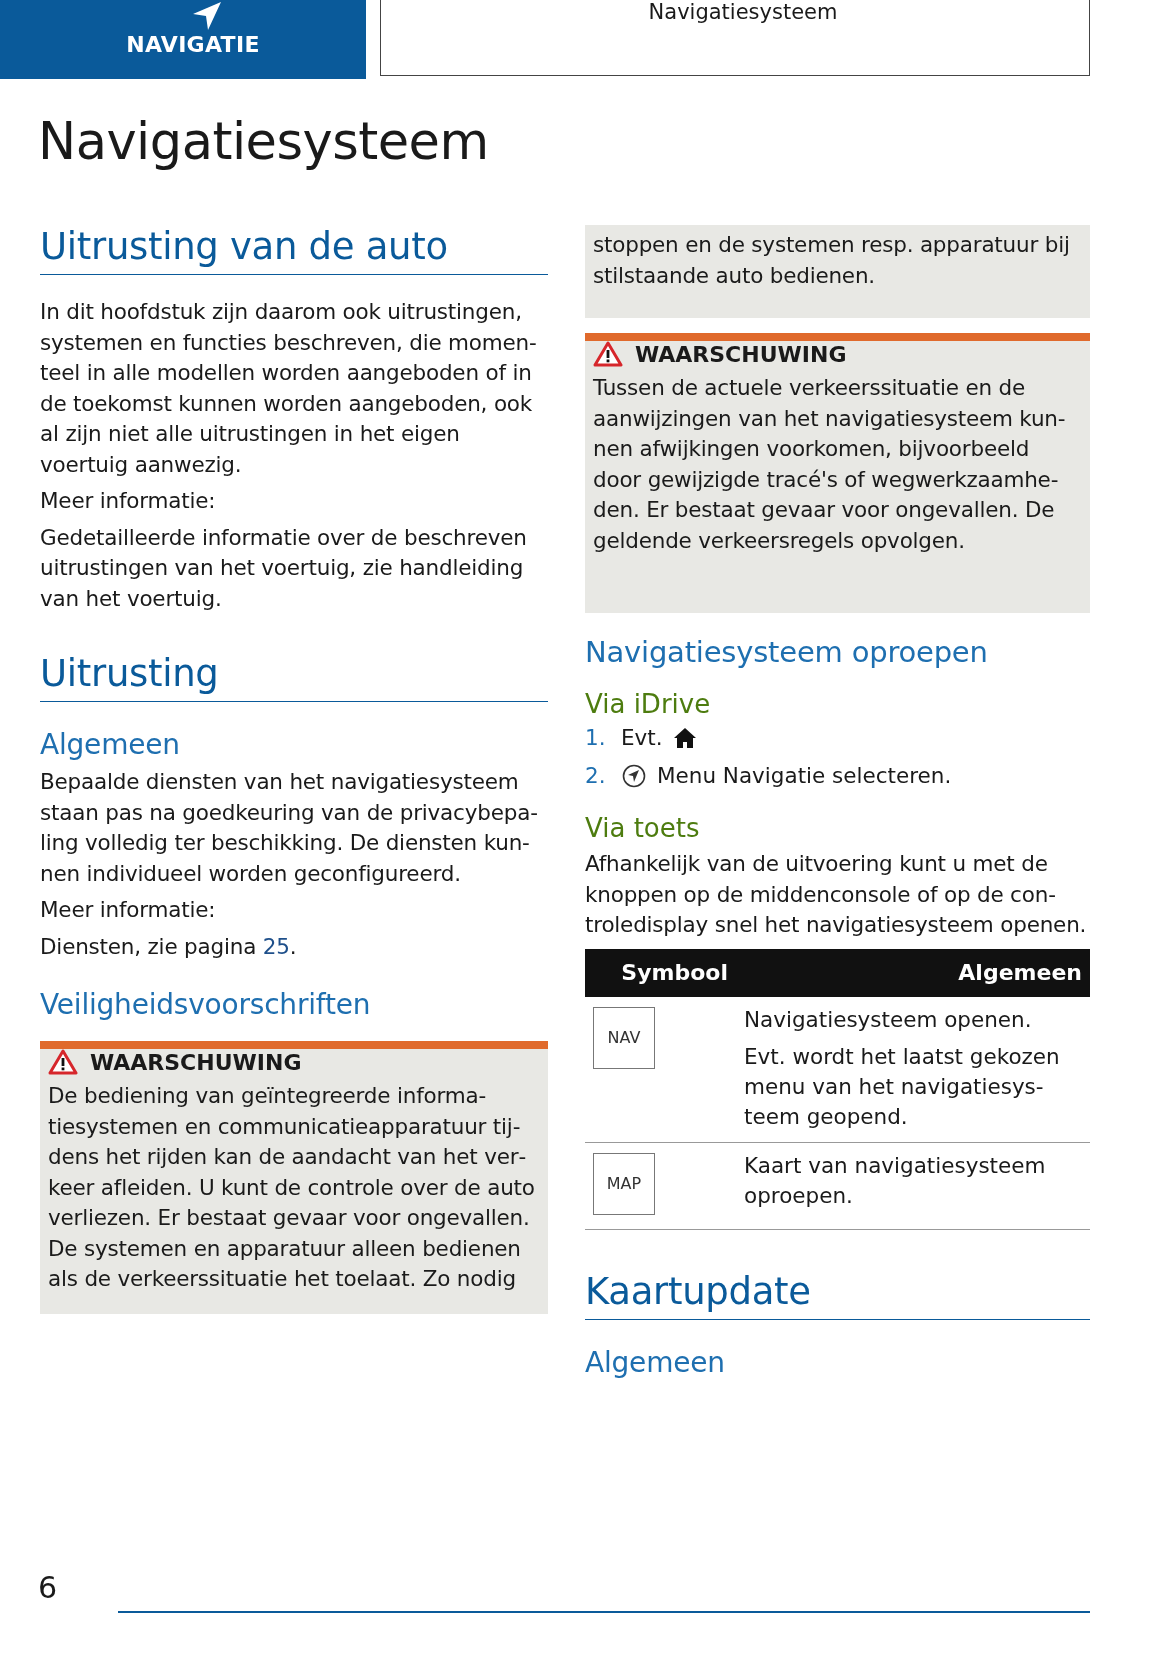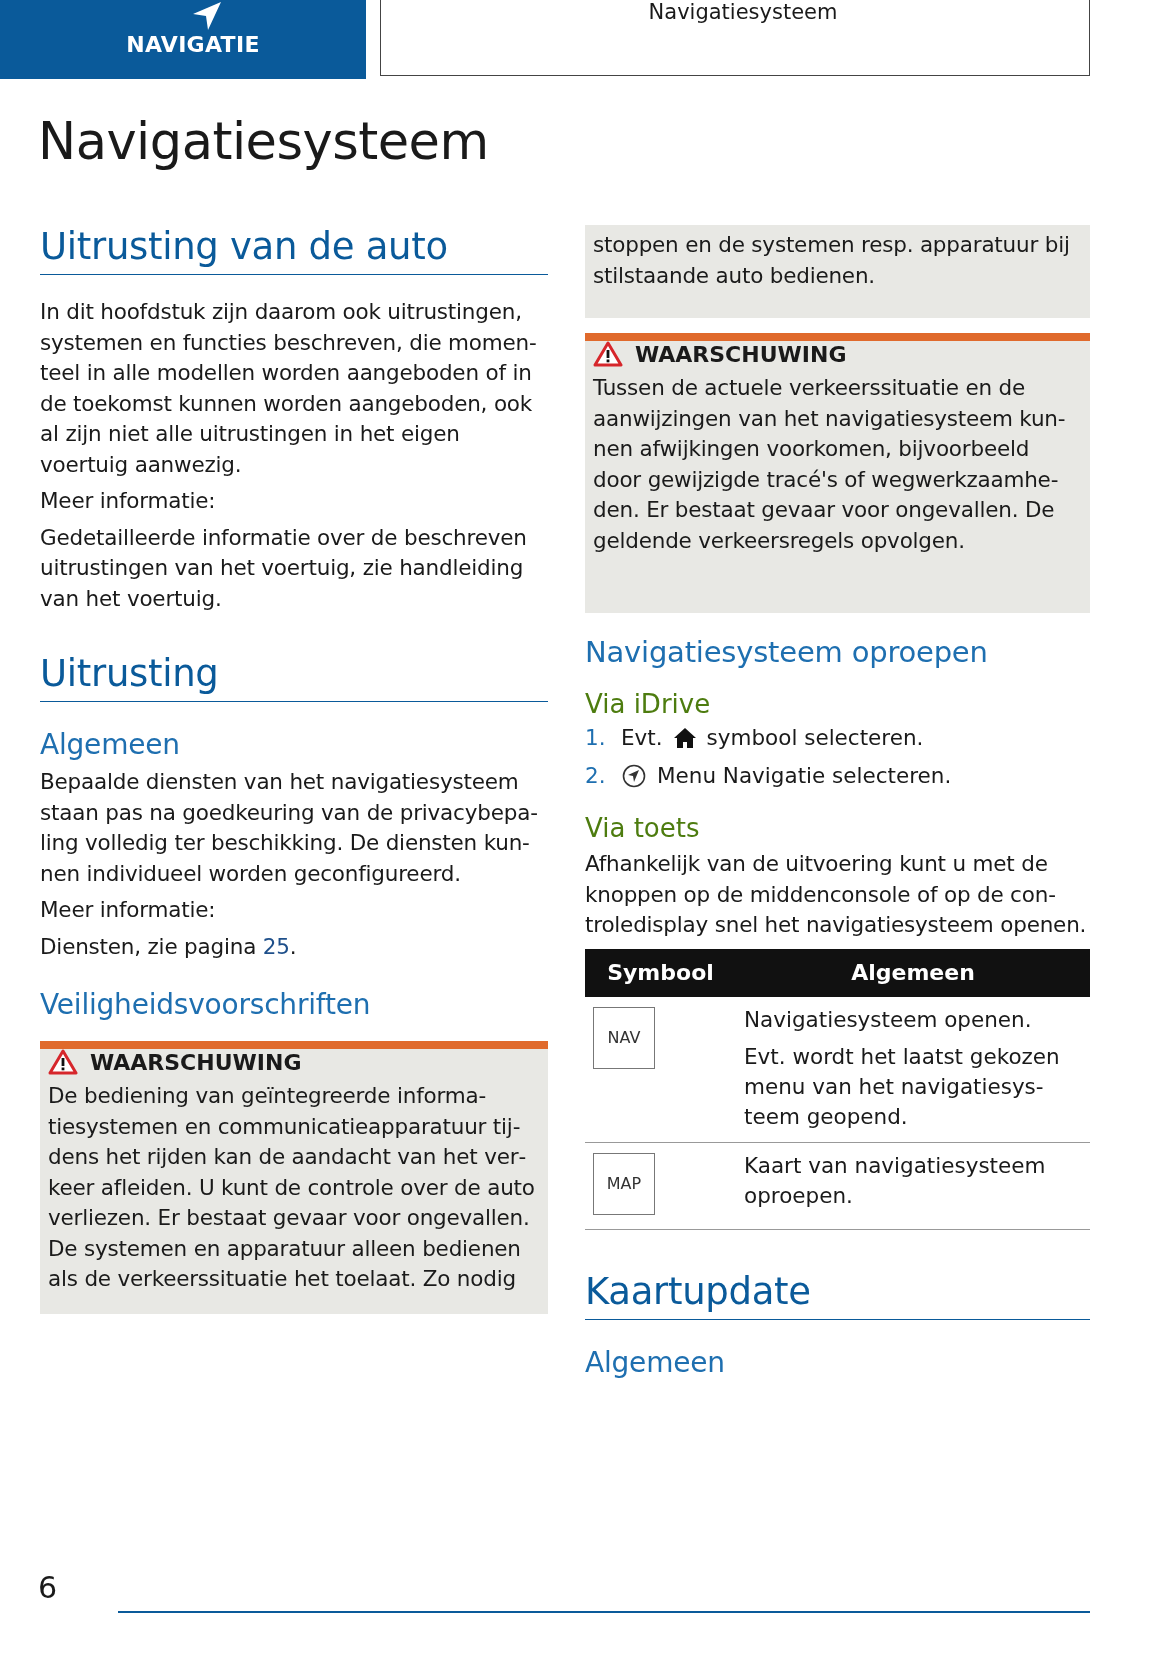--- a/index.html
+++ b/index.html
@@ -49,21 +49,21 @@
   .warning .whead { display: flex; align-items: center; font-weight: bold; font-size: 22px; margin-bottom: 6px; }
   .warning .whead svg { margin-right: 12px; }
   .greybox { background: #e8e8e4; padding: 0 10px 0 8px; box-sizing: border-box; }
 
   ol.steps { list-style: none; padding: 0; margin: 0; }
   ol.steps li { font-size: 21.5px; line-height: 38px; display: flex; align-items: center; }
   ol.steps .num { color: #1e6fb0; width: 36px; display: inline-block; }
 
   table.sym { width: 100%; border-collapse: collapse; }
   table.sym th {
-    background: #111; color: #fff; text-align: center; font-size: 22px; font-weight: bold;
+    background: #111; color: #fff; text-align: right; font-size: 22px; font-weight: bold;
     padding: 10px 8px; height: 28px;
   }
   table.sym td { vertical-align: top; font-size: 21.5px; line-height: 30px; padding: 8px 8px 10px 8px; border-bottom: 1.5px solid #999; }
   .keycap {
     width: 62px; height: 62px; border: 1.5px solid #777; box-sizing: border-box;
     display: flex; align-items: center; justify-content: center;
     font-size: 16px; color: #333; margin-top: 2px;
   }
 
   .page-num { left: 38px; top: 1570px; font-size: 30px; color: #1a1a1a; }
@@ -130,21 +130,20 @@
 
   <h3 class="h3" style="margin-top:22px; font-size:29px">Navigatiesysteem oproepen</h3>
   <h4 class="h3-sm" style="margin-top:20px">Via iDrive</h4>
   <ol class="steps">
     <li>
       <span class="num">1.</span>
       <span>Evt.</span>
       <svg width="24" height="22" viewBox="0 0 24 22" style="margin:0 10px">
         <path d="M12 1 L23 11 L20 11 L20 21 L14 21 L14 15 L10 15 L10 21 L4 21 L4 11 L1 11 Z" fill="#111"></path>
       </svg>
-      <span>symbool selecteren.</span>
     </li>
     <li>
       <span class="num">2.</span>
       <svg width="26" height="26" viewBox="0 0 26 26" style="margin-right:10px">
         <circle cx="13" cy="13" r="10.5" fill="none" stroke="#333" stroke-width="1.6"></circle>
         <path d="M18 7 L7 12 L12 13 L13 19 Z" fill="#333"></path>
       </svg>
       <span>Menu Navigatie selecteren.</span>
     </li>
   </ol>

